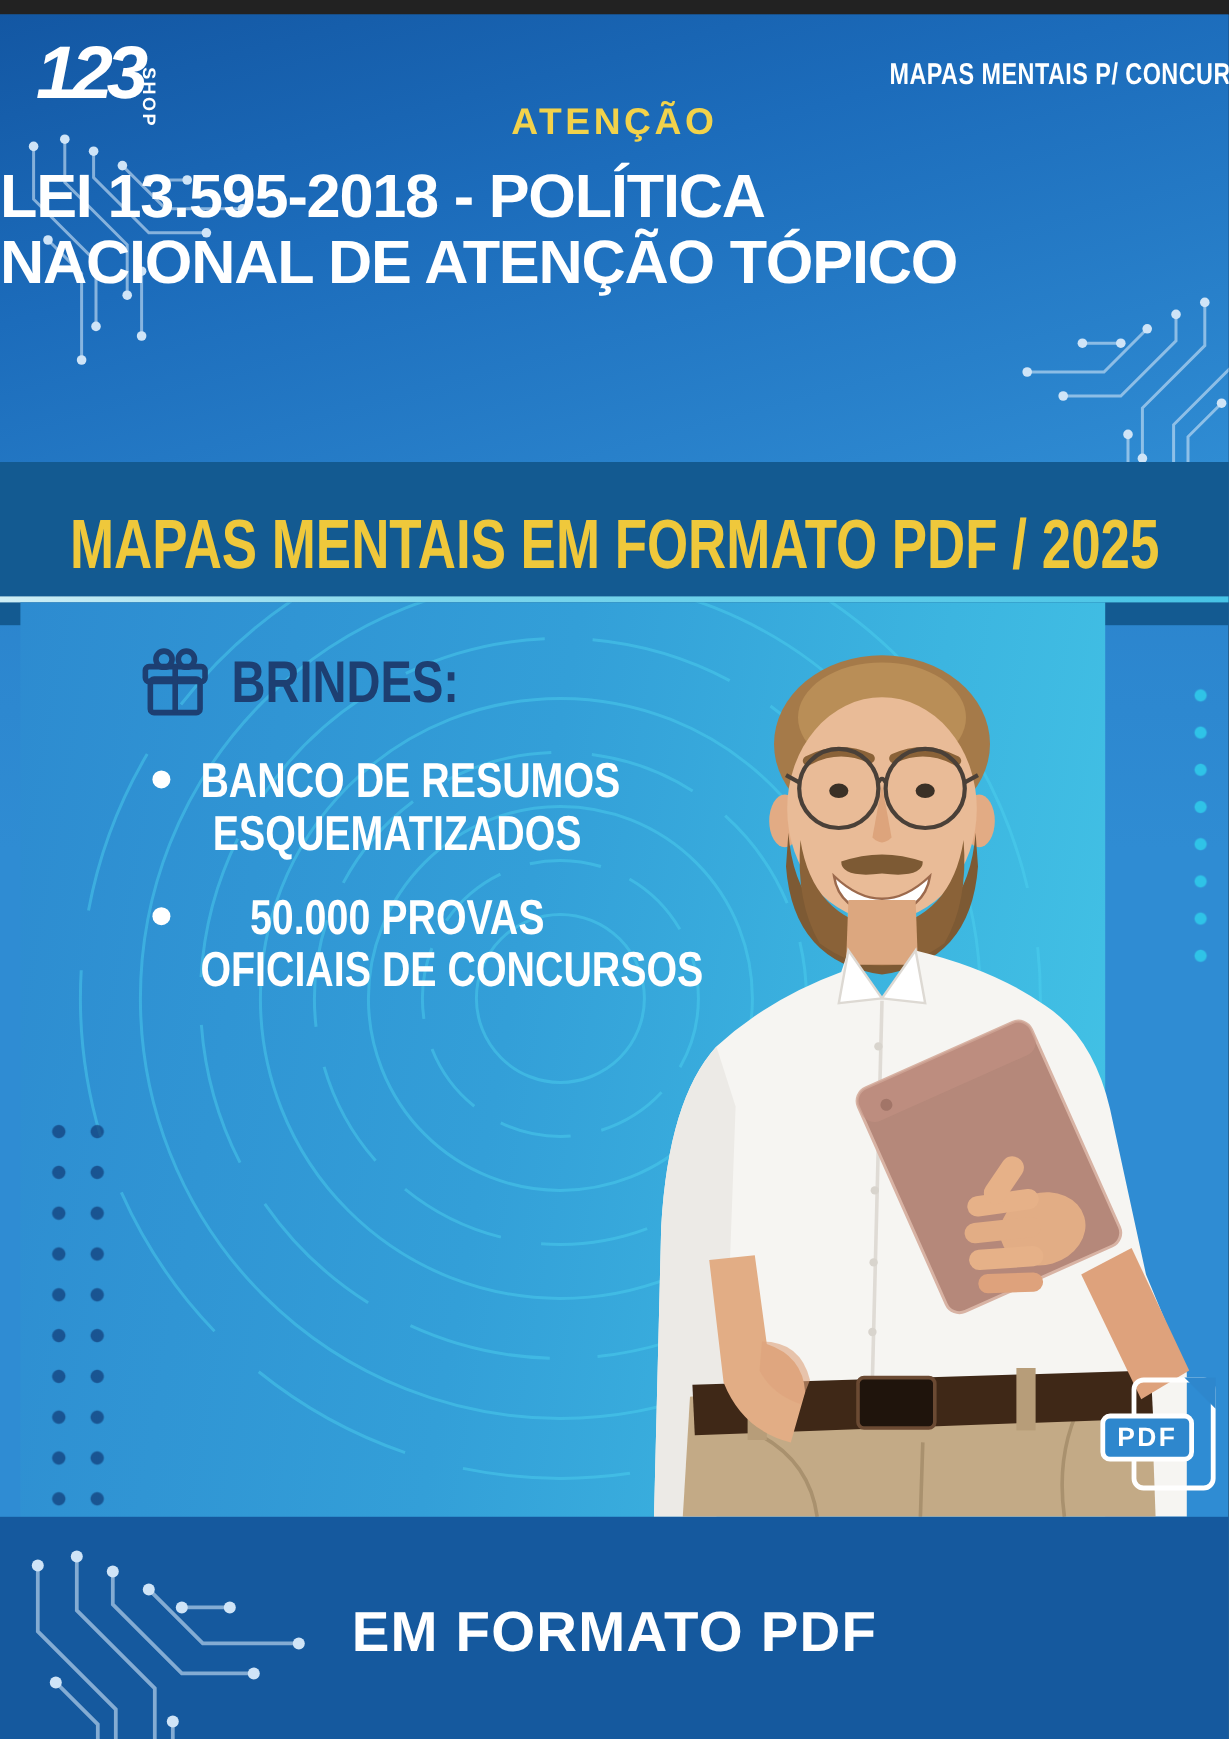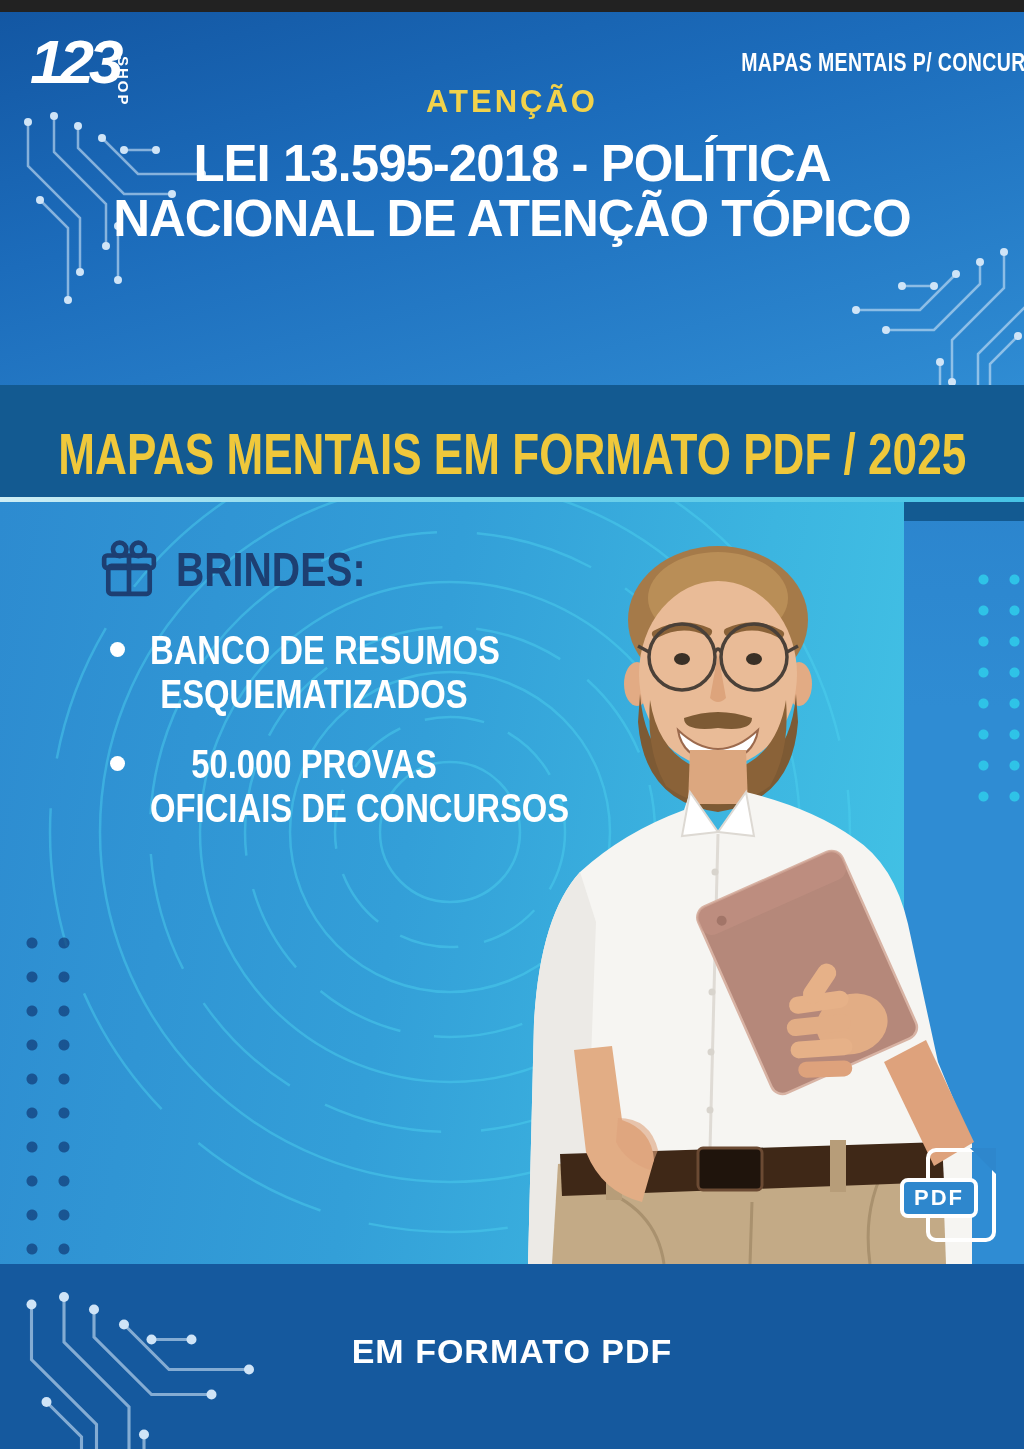--- a/index.html
+++ b/index.html
@@ -8,34 +8,34 @@
     font-family:Liberation Sans, sans-serif;
     background:linear-gradient(180deg,#1460ad 0%,#1f74c2 18%,#2b84cd 32%,#2f8cd3 48%);
   }
   
   .top-section{position:absolute;left:0;top:0;width:1024px;height:373px;
     background:linear-gradient(165deg,#1357a3 0%,#1c6cbb 40%,#2f8cd3 100%);}
   .banner{position:absolute;left:0;top:373px;width:1024px;height:136px;background:#135a91;
     display:flex;align-items:center;justify-content:center;}
   .banner-strip{position:absolute;left:0;top:485px;width:1024px;height:5px;
     background:linear-gradient(90deg,#cfeef5 0%,#7fd7ec 35%,#46c3e6 100%);}
-  .photo-section{position:absolute;left:0;top:490px;width:904px;height:762px;
+  .photo-section{position:absolute;left:17px;top:490px;width:904px;height:762px;
     background:linear-gradient(100deg,#2d8bd0 0%,#339fd8 45%,#3cb5e0 75%,#43c4e6 100%);}
   .footer-band{position:absolute;left:0;top:1252px;width:1024px;height:197px;background:#15599e;}
 
   
   .logo{position:absolute;left:30px;top:18px;display:flex;align-items:flex-start;color:#fff;}
   .logo-number{font-size:62px;font-weight:900;font-style:italic;letter-spacing:-5px;line-height:64px;}
   .logo-shop{font-size:15px;font-weight:900;letter-spacing:2px;transform:rotate(90deg);transform-origin:left top;
     position:relative;left:14px;top:26px;}
   .tagline{position:absolute;right:-44px;top:36px;color:#fff;font-weight:900;font-size:25px;
     transform:scaleX(0.78);transform-origin:right center;white-space:nowrap;letter-spacing:.5px;}
   .kicker{position:absolute;left:0;top:72px;width:1024px;text-align:center;color:#f2d24b;
     font-size:31px;font-weight:900;letter-spacing:3px;}
-  .page-title{position:absolute;left:0;top:124px;width:1024px;text-align:center;color:#fff;
+  .page-title{position:absolute;left:0;top:124px;width:1024px;color:#fff;
     font-size:51px;font-weight:800;line-height:55px;letter-spacing:-1px;}
 
   
   .banner-text{color:#efc83b;font-size:58px;font-weight:900;white-space:nowrap;
     transform:scaleX(0.76);transform-origin:center;letter-spacing:0px;}
 
   
   .brindes{position:absolute;left:100px;top:38px;width:460px;}
   .brindes-heading{display:flex;align-items:center;gap:18px;color:#1d3f72;}
   .brindes-heading-text{font-size:49px;font-weight:900;transform:scaleX(0.8);transform-origin:left center;white-space:nowrap;}
@@ -62,21 +62,21 @@
   
   .pdf-badge{position:absolute;left:900px;top:642px;width:110px;height:110px;}
   .pdf-doc{position:absolute;left:26px;top:4px;width:62px;height:86px;border:4px solid #fff;border-radius:10px;}
   .pdf-fold{position:absolute;right:-4px;top:-4px;width:0;height:0;
     border-top:26px solid #2e87cd;border-left:26px solid transparent;}
   .pdf-label{position:absolute;left:0px;top:34px;border:4px solid #fff;border-radius:8px;background:#2e87cd;
     color:#ffffff;font-weight:800;font-size:22px;letter-spacing:2px;padding:3px 10px;}
 
   
   .footer-text{position:absolute;left:0;top:68px;width:1024px;text-align:center;color:#fff;
-    font-size:34px;font-weight:800;letter-spacing:1px;}
+    font-size:47px;font-weight:800;letter-spacing:1px;}
 
   
   .circuit{position:absolute;pointer-events:none;}
   .circuit-top-left{left:6px;top:92px;}
   .circuit-top-right{left:842px;top:228px;transform:scaleX(-1);}
   .circuit-bottom-left{left:4px;top:18px;transform:scale(1.25,1.25);transform-origin:left top;}
 </style>
 </head>
 <body>
 

